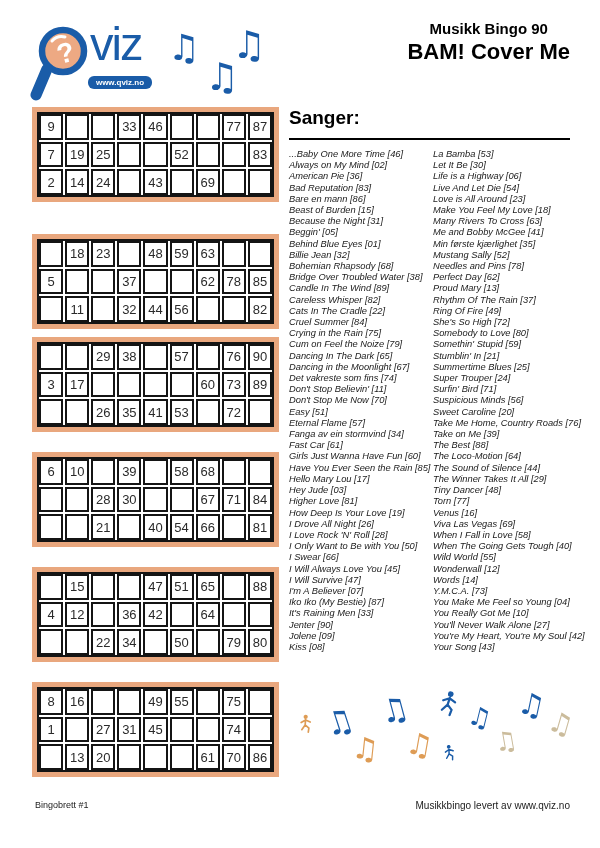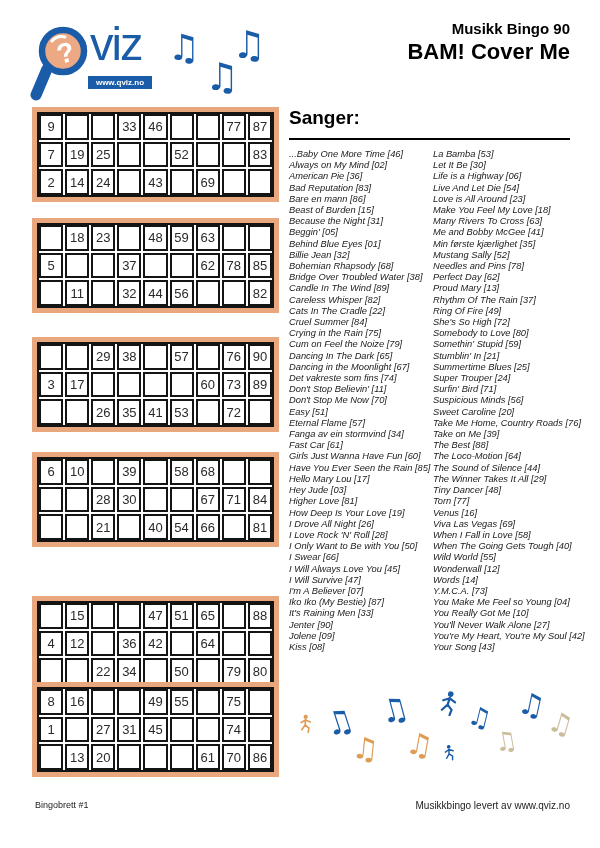--- a/index.html
+++ b/index.html
@@ -7,25 +7,25 @@
   body { font-family:"Liberation Sans",sans-serif; background:#fff; position:relative; overflow:hidden; }
   .page { position:absolute; inset:0; background:#fff; }
 
   
   .logo { position:absolute; left:30px; top:22px; width:165px; height:82px; }
   .magnifier { position:absolute; left:0; top:3px; }
   .brand { position:absolute; left:60px; top:-6px; font-size:47px; font-weight:normal;
            color:var(--logo-blue); letter-spacing:-2px; }
   .logo-url { position:absolute; left:58px; top:54px; width:64px; height:13px;
               background:var(--logo-blue); color:#fff; font-size:8px; font-weight:bold;
-              display:flex; align-items:center; justify-content:center; border-radius:0; }
+              display:flex; align-items:center; justify-content:center; border-radius:6px; }
   .logo-note { position:absolute; color:var(--logo-blue); font-family:"DejaVu Sans",sans-serif; line-height:1; }
 
   
-  .titles { position:absolute; right:30px; top:20px; text-align:right; }
+  .titles { position:absolute; right:30px; top:20px; text-align:center; }
   .title1 { font-size:15px; font-weight:bold; color:#000; }
   .title2 { font-size:22px; font-weight:bold; color:#000; margin-top:2px; }
 
   
   .grid-frame { position:absolute; left:32px; width:247px; height:95px;
                 background:var(--frame); padding:5px; }
   .grid-table { display:grid; grid-template-columns:repeat(9,1fr); grid-auto-rows:1fr;
                 gap:2px; width:100%; height:100%; background:#fff; border:2px solid #141414; }
   .cell { border:2px solid #141414; background:#fff; display:flex; align-items:center;
           justify-content:center; font-size:13px; color:#2a2a2a; }
@@ -97,21 +97,21 @@
           <div class="cell">14</div>
           <div class="cell">24</div>
           <div class="cell"></div>
           <div class="cell">43</div>
           <div class="cell"></div>
           <div class="cell">69</div>
           <div class="cell"></div>
           <div class="cell"></div>
         </div>
       </div>
-      <div class="grid-frame" style="top: 218px;">
+      <div class="grid-frame" style="top: 234px;">
         <div class="grid-table">
           <div class="cell"></div>
           <div class="cell">18</div>
           <div class="cell">23</div>
           <div class="cell"></div>
           <div class="cell">48</div>
           <div class="cell">59</div>
           <div class="cell">63</div>
           <div class="cell"></div>
           <div class="cell"></div>
@@ -190,21 +190,21 @@
           <div class="cell"></div>
           <div class="cell">21</div>
           <div class="cell"></div>
           <div class="cell">40</div>
           <div class="cell">54</div>
           <div class="cell">66</div>
           <div class="cell"></div>
           <div class="cell">81</div>
         </div>
       </div>
-      <div class="grid-frame" style="top: 596px; text-align: right;">
+      <div class="grid-frame" style="top: 567px; text-align: right;">
         <div class="grid-table">
           <div class="cell"></div>
           <div class="cell">15</div>
           <div class="cell"></div>
           <div class="cell"></div>
           <div class="cell">47</div>
           <div class="cell">51</div>
           <div class="cell">65</div>
           <div class="cell"></div>
           <div class="cell">88</div>

